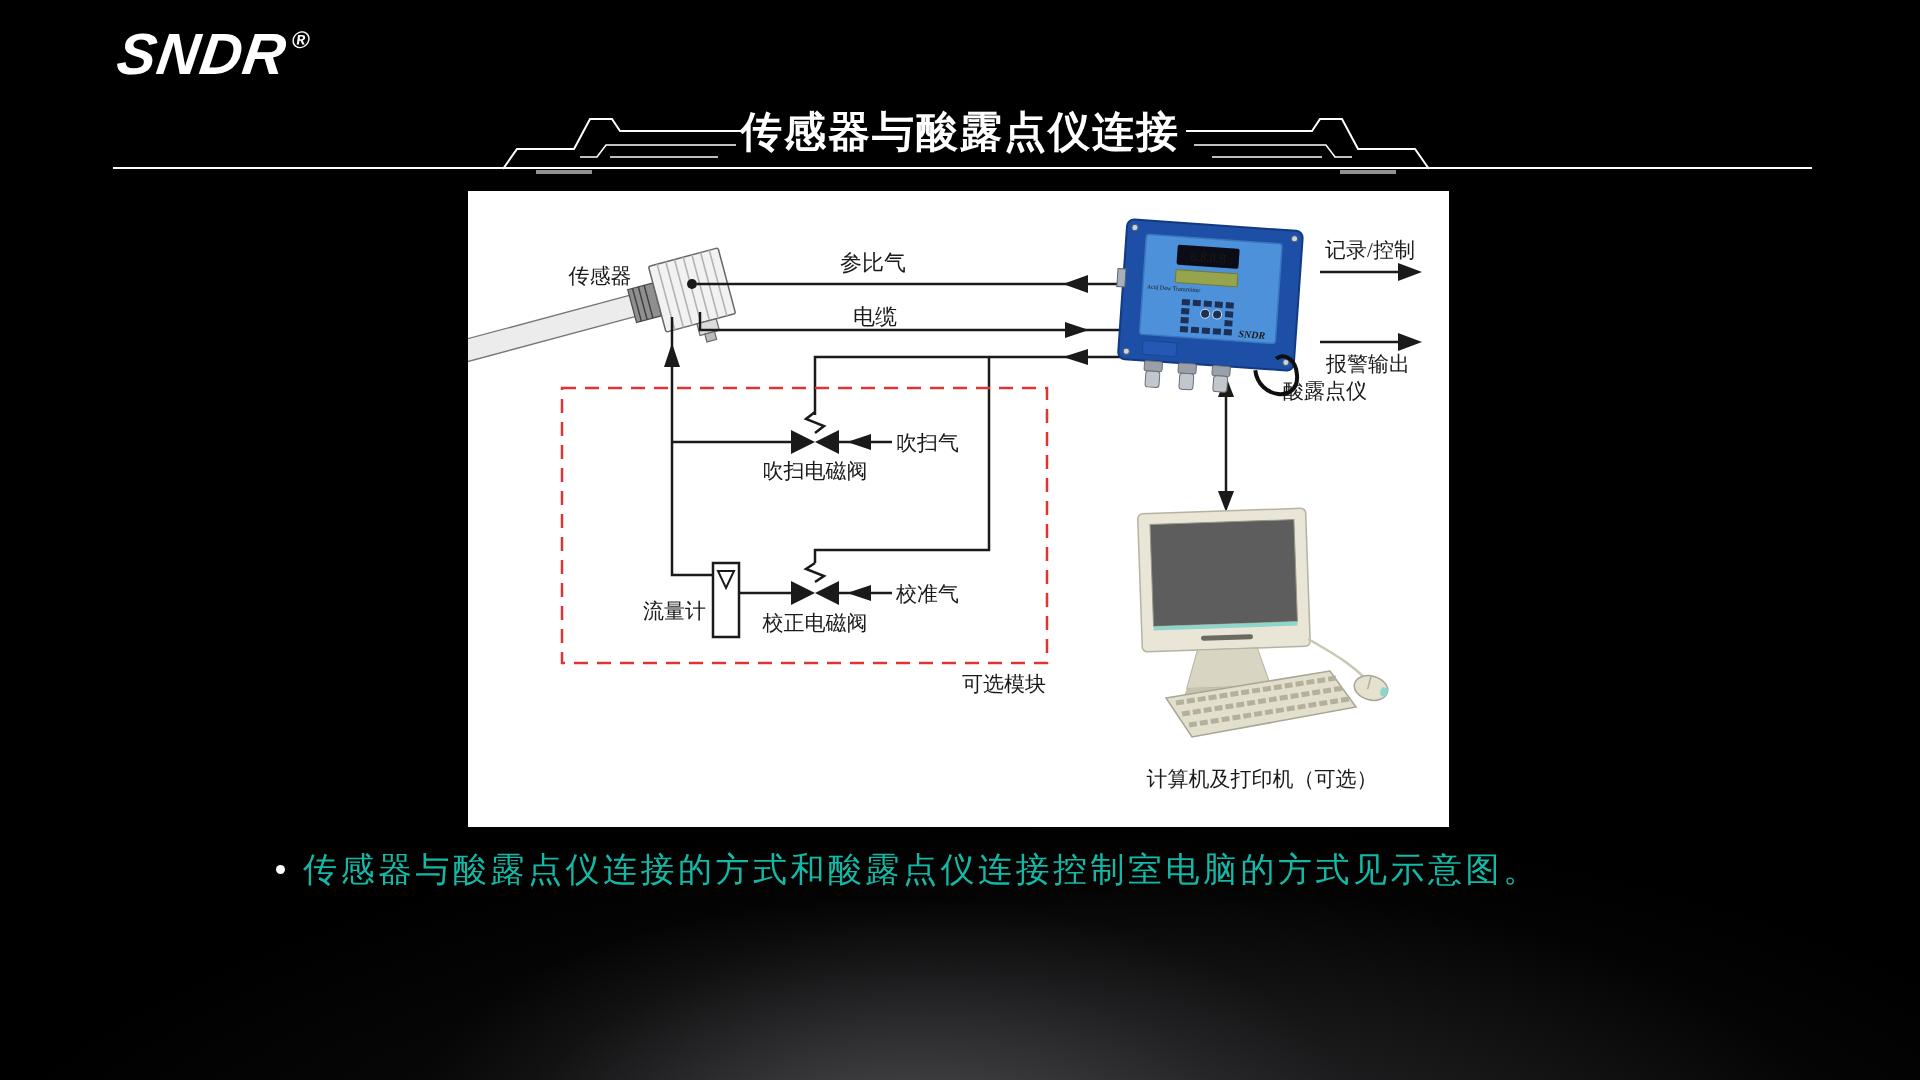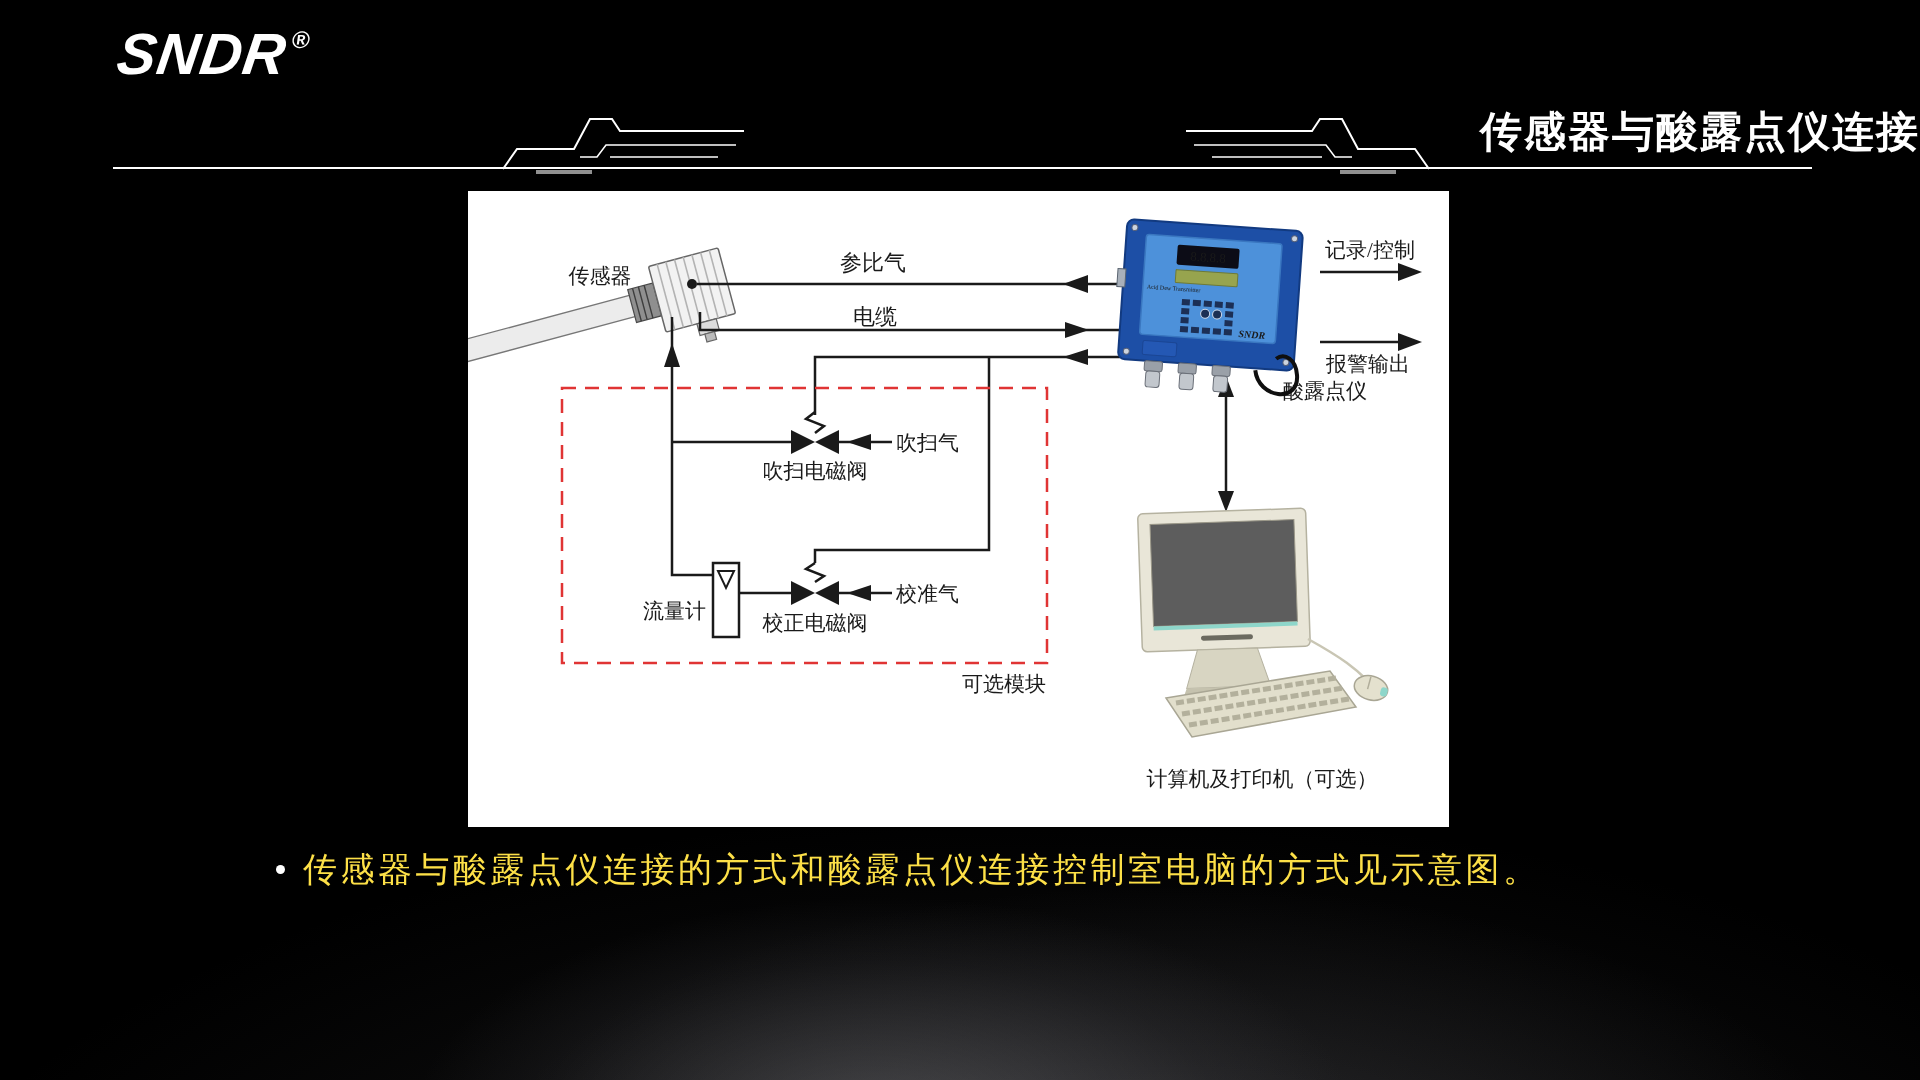--- a/index.html
+++ b/index.html
@@ -7,25 +7,25 @@
          font-family:"Liberation Sans",sans-serif;}
   
   #earth{position:absolute;left:0;right:0;bottom:0;height:380px;pointer-events:none;
     background:
       radial-gradient(ellipse 620px 300px at 46% 112%, rgba(135,135,140,0.40), rgba(70,70,75,0.18) 55%, rgba(0,0,0,0) 76%),
       radial-gradient(ellipse 980px 430px at 61% 128%, rgba(110,110,116,0.30), rgba(0,0,0,0) 70%),
       radial-gradient(ellipse 1500px 640px at 55% 160%, rgba(85,85,90,0.28), rgba(0,0,0,0) 78%);}
   #logo{position:absolute;left:118px;top:20px;color:#fff;font-weight:bold;font-style:italic;
         font-size:58px;letter-spacing:1px;transform:skewX(-8deg);}
   #logo .reg{font-size:24px;font-style:normal;position:relative;top:-26px;left:4px;letter-spacing:0;}
-  #title{position:absolute;left:0;right:0;top:104px;text-align:right;color:#fff;
+  #title{position:absolute;left:0;right:0;top:104px;text-align:center;color:#fff;
          font-size:42px;font-weight:bold;letter-spacing:2px;}
   #headerdeco{position:absolute;left:0;top:0;pointer-events:none;}
   #diagram-box{position:absolute;left:468px;top:191px;width:981px;height:636px;background:#fff;}
-  #bullets{position:absolute;left:276px;top:850px;color:#fde047;
+  #bullets{position:absolute;left:276px;top:850px;color:#14b8a6;
            font-family:"Liberation Serif",serif;}
   .bullet-row{display:flex;align-items:flex-start;margin-bottom:11px;}
   .bullet-dot{width:9px;height:9px;border-radius:50%;background:#fff;margin:15px 18px 0 0;flex:0 0 auto;}
   .bullet-text{font-size:34px;letter-spacing:3.5px;line-height:40px;white-space:nowrap;}
   svg text{font-family:"Liberation Serif",serif;fill:#1a1a1a;}
 </style>
 </head>
 <body>
 
 <div id="slide">

